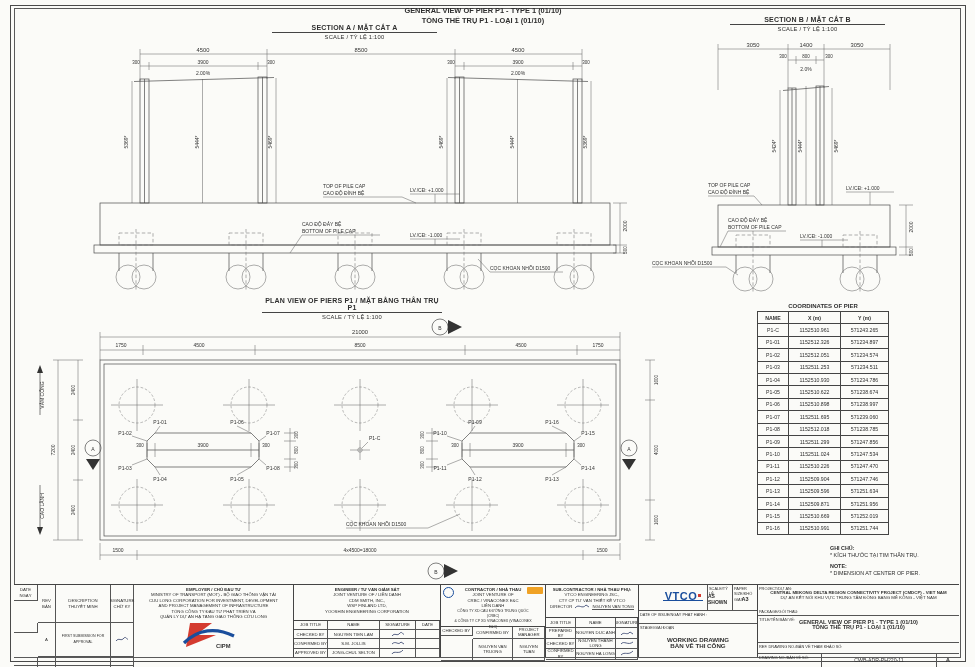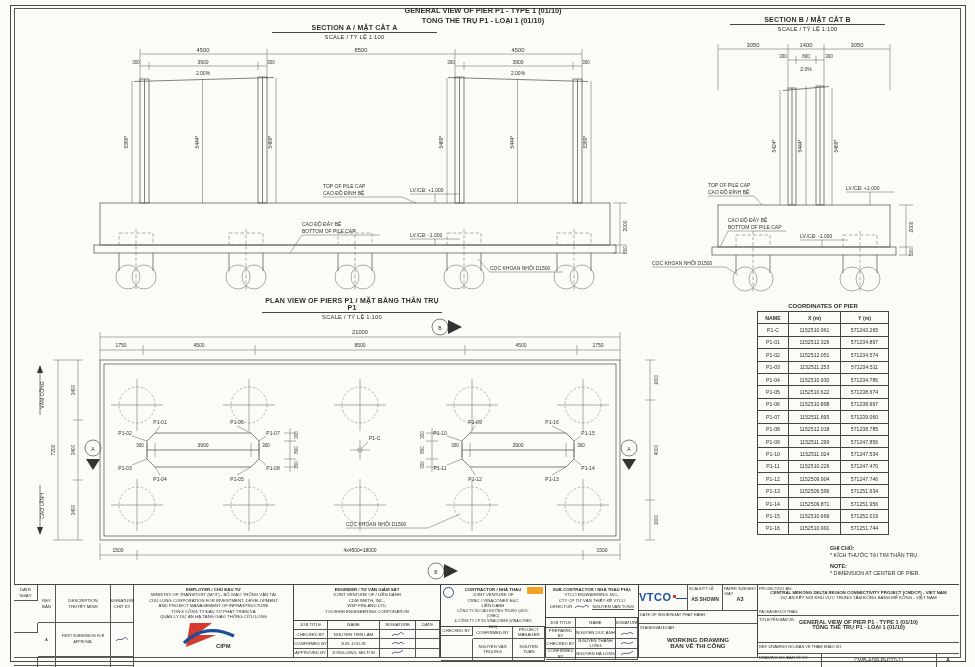--- a/index.html
+++ b/index.html
@@ -778,21 +778,21 @@
         <div>
             <svg class="sig" width="14" height="7">
               <path d="M1,5 C5,1 8,6 13,1"></path>
             </svg>
           </div>
       </div>
     </div>
 
     <div class="panel" style="width:119px;">
       <div style="display:flex;height:25px;border-bottom:.6px solid #555;">
-        <div style="width:48px;border-right:.6px solid #555;display:flex;flex-direction:row;align-items:center;justify-content:center;">
+        <div style="width:48px;border-right:.6px solid #555;display:flex;flex-direction:column;align-items:center;justify-content:center;margin-left:20px;">
           <div style="font-size:11px;font-weight:bold;color:#1a4e9c;letter-spacing:.5px;display:flex;align-items:flex-start;">
             <span>VTCO</span>
             <span style="width:3px;height:3px;background:#d43b2f;display:inline-block;margin-left:1px;"></span>
           </div>
           <div style="width:40px;border-top:.8px solid #1a4e9c;margin-top:1px;"></div>
         </div>
         <div style="flex:1;border-right:.6px solid #555;position:relative;display:flex;align-items:center;justify-content:center;">
           <span class="lbl">SCALE/TỶ LỆ</span>
           <span style="font-size:5px;font-weight:bold;margin-top:4px;">AS SHOWN</span>
         </div>

